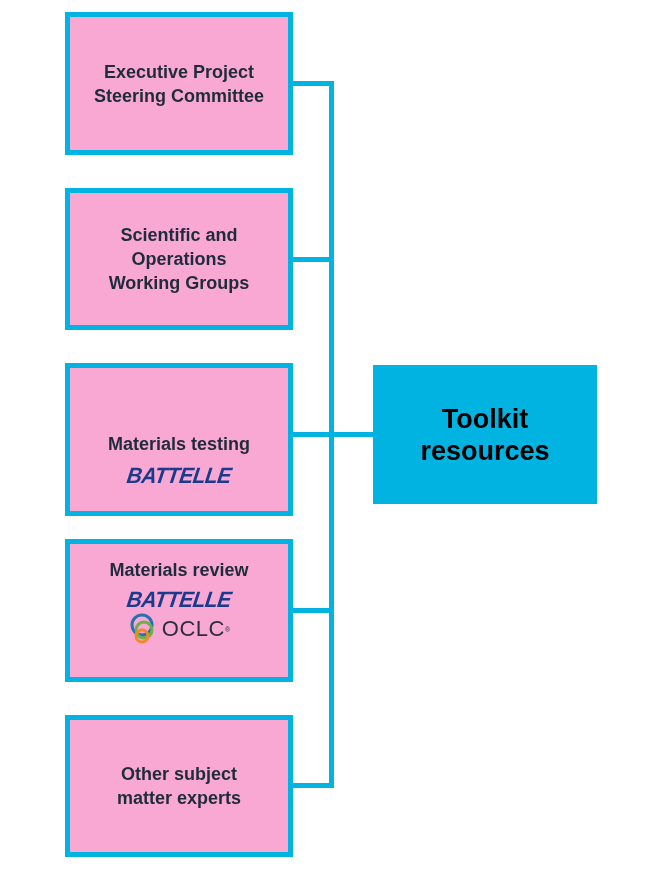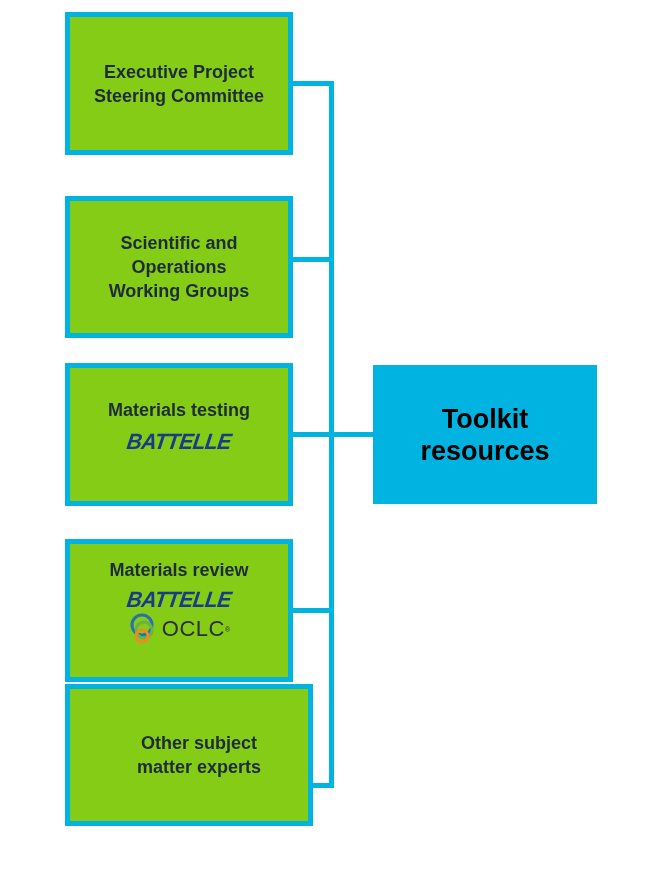--- a/index.html
+++ b/index.html
@@ -1,17 +1,17 @@
 <!DOCTYPE html>
 <html><head>
 <meta charset="utf-8">
 <style>
   html, body { margin:0; padding:0; background:#ffffff; }
   body { width:664px; height:874px; position:relative; overflow:hidden; font-family:"Liberation Sans", sans-serif; }
-  .box { position:absolute; left:65px; width:218px; box-sizing:content-box; border:5px solid #00b3e0; background:#84cc16; display:flex; flex-direction:column; align-items:center; justify-content:center; }
+  .box { position:absolute; left:65px; width:218px; box-sizing:content-box; border:5px solid #00b3e0; background:#f9a8d4; display:flex; flex-direction:column; align-items:center; justify-content:center; }
   .box .lbl { color:#1e2b3a; font-weight:bold; font-size:18px; line-height:24px; text-align:center; white-space:pre-line; }
   .line { position:absolute; background:#00b3e0; }
   .toolkit { position:absolute; left:373px; top:365px; width:224px; height:139px; background:#00b3e0; display:flex; align-items:center; justify-content:center; }
   .toolkit .t { color:#000000; font-weight:bold; font-size:27px; line-height:32px; text-align:center; white-space:pre-line; }
   .battelle { font-family:"Liberation Sans", sans-serif; font-weight:bold; font-style:italic; font-size:21px; color:#1a3a8c; letter-spacing:-0.5px; transform:skewX(-8deg) scaleY(1.05); margin-top:8px; }
   .oclc { display:flex; align-items:center; }
   .oclc-text { font-size:22px; color:#2b2f3a; font-family:"Liberation Sans", sans-serif; letter-spacing:0.5px; }
   .oclc-reg { font-size:7px; vertical-align:top; color:#2b2f3a; }
 </style>
 </head>
@@ -22,48 +22,48 @@
 <div class="line" style="left:292px; top:257px; width:42px; height:5px;"></div>
 <div class="line" style="left:292px; top:432px; width:82px; height:5px;"></div>
 <div class="line" style="left:292px; top:608px; width:42px; height:5px;"></div>
 <div class="line" style="left:292px; top:783px; width:42px; height:5px;"></div>
 
 <div class="box" style="top:12px; height:133px;">
   <div class="lbl">Executive Project
 Steering Committee</div>
 </div>
 
-<div class="box" style="top:188px; height:132px;margin-top:8px;">
+<div class="box" style="top:188px; height:132px;">
   <div class="lbl">Scientific and
 Operations
 Working Groups</div>
 </div>
 
-<div class="box" style="top:363px; height:133px; justify-content:flex-start; padding-top:0;">
+<div class="box" style="top:363px; height:133px; justify-content:center; padding-top:10px;">
   <div style="height:30px"></div>
   <div class="lbl">Materials testing</div>
   <div class="battelle">BATTELLE</div>
 </div>
 
 <div class="box" style="top:539px; height:133px; justify-content:flex-start;">
   <div style="height:14px"></div>
   <div class="lbl">Materials review</div>
   <div class="battelle" style="margin-top:6px;">BATTELLE</div>
   <div class="oclc">
     <svg width="34" height="34" viewBox="0 0 34 34">
       <circle cx="14" cy="13" r="10" fill="none" stroke="#2a6fb0" stroke-width="3"></circle>
       <circle cx="16" cy="18" r="8" fill="none" stroke="#6ab04c" stroke-width="3"></circle>
       <circle cx="14" cy="24" r="6" fill="none" stroke="#f08a24" stroke-width="3"></circle>
     </svg>
     <span class="oclc-text">OCLC</span>
       <span class="oclc-reg">®</span>
   </div>
 </div>
 
-<div class="box" style="top:684px; height:132px;padding-left:20px;">
+<div class="box" style="top:715px; height:132px;">
   <div class="lbl">Other subject
 matter experts</div>
 </div>
 
 <div class="toolkit">
   <div class="t">Toolkit
 resources</div>
 </div>
 
 </body></html>

